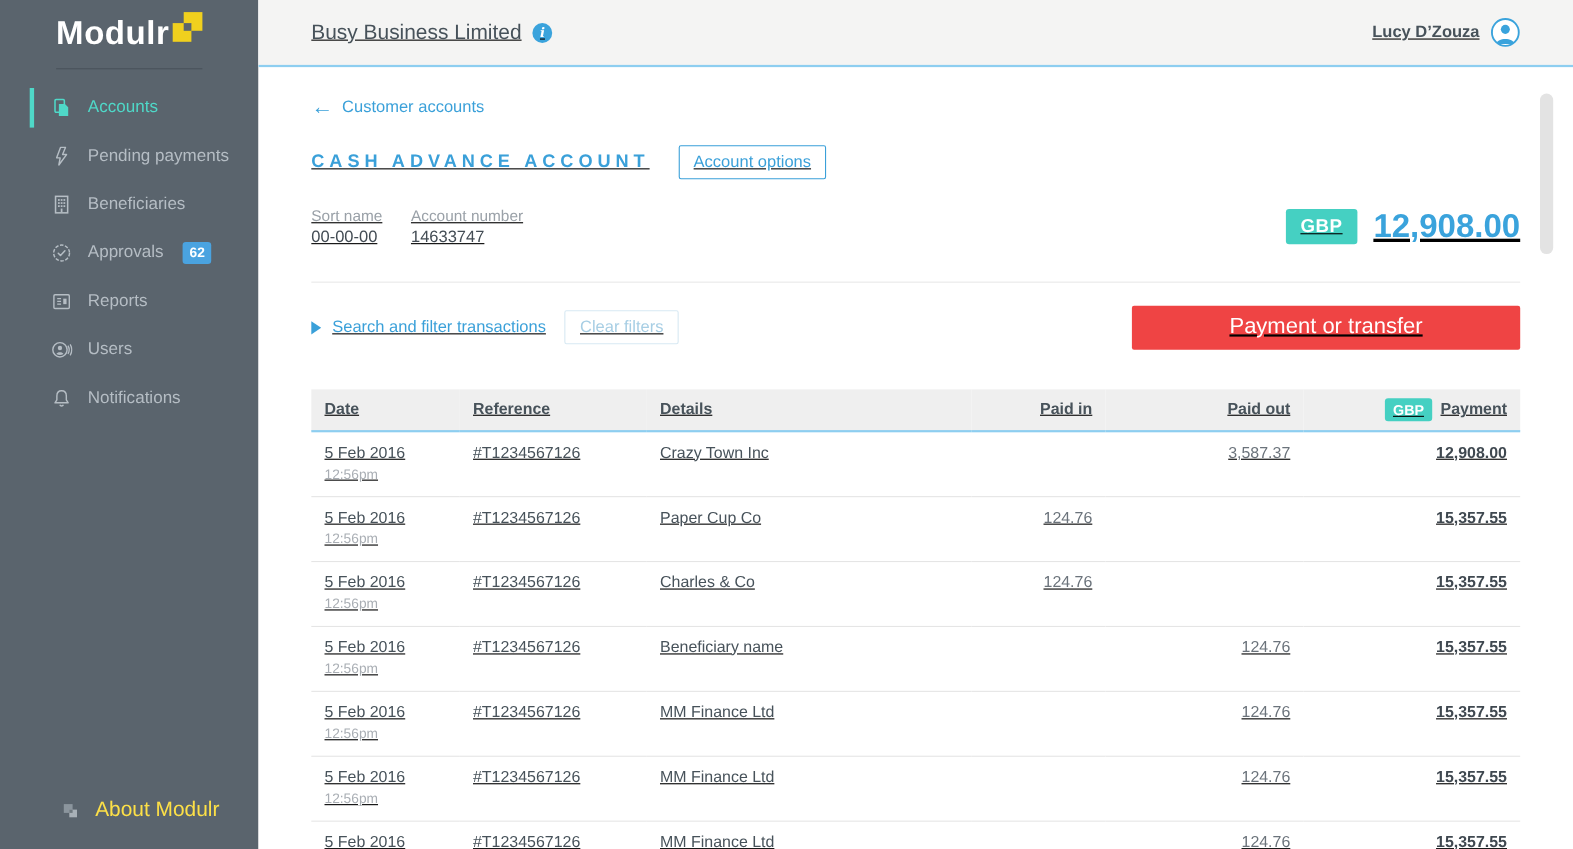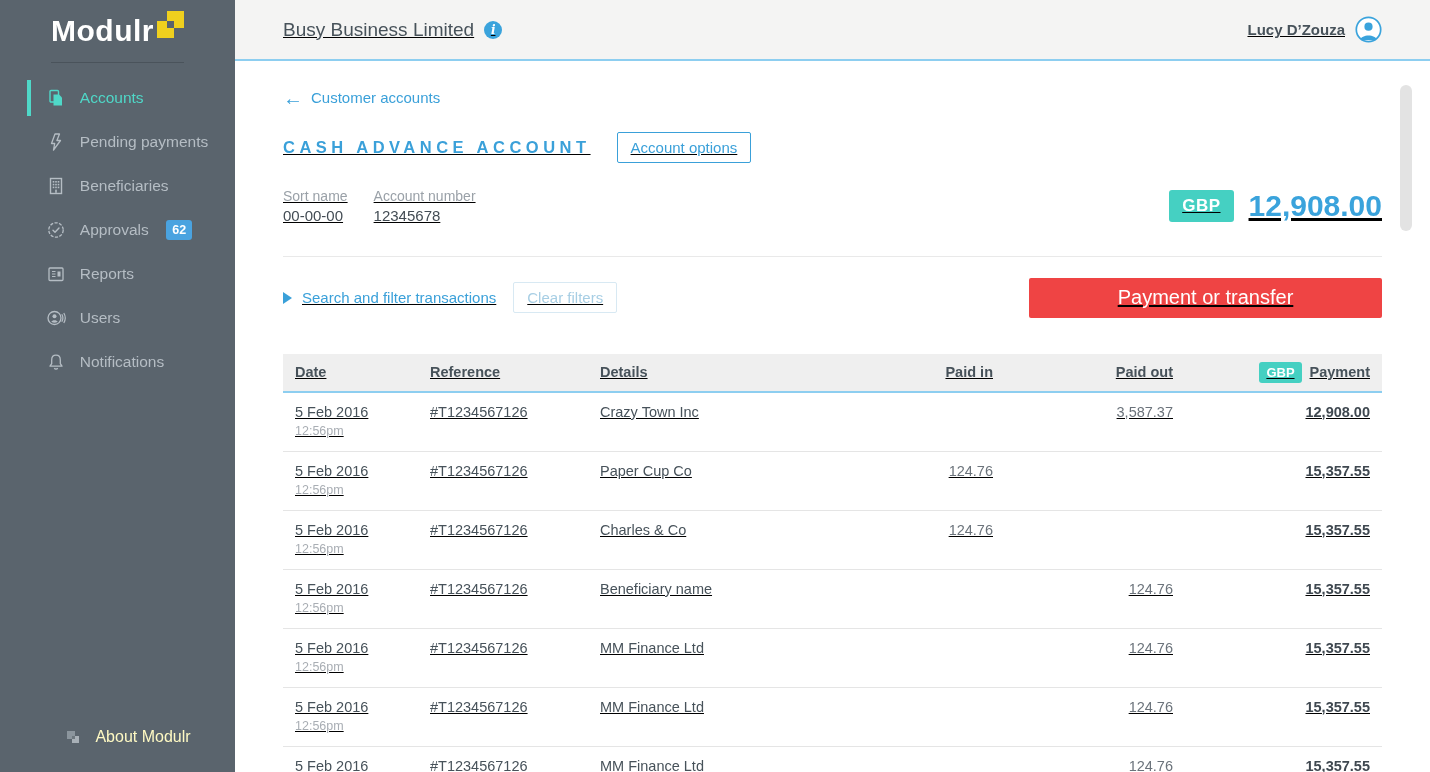--- a/index.html
+++ b/index.html
@@ -14,21 +14,21 @@
   .logo-mark .sq1 { position:absolute; right:0; top:0; width:17px; height:17px; background:#f0d01e; }
   .logo-mark .sq2 { position:absolute; left:0; bottom:0; width:17px; height:17px; background:#f0d01e; }
   .logo-mark .sqc { position:absolute; left:10px; top:10px; width:7px; height:7px; background:#5a646d; }
   .nav { padding-top:13px; }
   .nav-item { height:44px; display:flex; align-items:center; padding-left:18px; color:#b5bdc4; font-size:15.5px; cursor:pointer; position:relative; }
   .nav-item .nicon { width:22px; height:22px; margin-right:13px; display:flex; align-items:center; justify-content:center; }
   .nav-item.active { color:#4fd8c8; }
   .nav-item.active::before { content:""; position:absolute; left:0; top:4px; bottom:4px; width:4px; background:#4fd8c8; }
   .badge { margin-left:auto; margin-right:16px; background:#4aa3e0; color:#fff; font-size:12.5px; font-weight:bold; padding:3px 6px; border-radius:3px; }
   .sidebar-spacer { flex:1; }
-  .about-item { height:52px; display:flex; align-items:center; padding-left:19px; color:#fef9c3; font-size:16px; cursor:pointer; }
+  .about-item { height:52px; display:flex; align-items:center; padding-left:19px; color:#fde047; font-size:19px; cursor:pointer; }
   .about-item .nicon { width:20px; height:20px; margin-right:12px; display:flex; align-items:center; justify-content:center; }
   .sidebar-footer { height:9px; background:#414a52; }
 
   
   .right-region { flex:1; display:flex; flex-direction:column; position:relative; background:#fff;text-decoration:underline; }
   .top-header { height:61px; background:#f4f4f3; border-bottom:2px solid #8dcef0; display:flex; align-items:center; padding:0 48px; flex-shrink:0; }
   .company-name { font-size:19px; color:#47525a; }
   .info-icon { display:inline-flex; align-items:center; justify-content:center; width:18px; height:18px; border-radius:50%; background:#3aa3dc; color:#fff; font-size:12px; font-family:"DejaVu Serif", serif; font-style:italic; font-weight:bold; margin-left:10px; cursor:pointer; }
   .user-area { margin-left:auto; display:flex; align-items:center; cursor:pointer; }
   .user-name { font-size:15px; font-weight:bold; color:#47525a; margin-right:10px;text-align:center; }
@@ -215,21 +215,21 @@
       <button class="account-options-btn">Account options</button>
     </div>
 
     <div class="meta-row">
       <div class="meta-block">
         <div class="meta-label">Sort name</div>
         <div class="meta-value">00-00-00</div>
       </div>
       <div class="meta-block">
         <div class="meta-label">Account number</div>
-        <div class="meta-value">12345678</div>
+        <div class="meta-value">14633747</div>
       </div>
       <div class="balance-group">
         <span class="gbp-badge-lg">GBP</span>
         <span class="balance-amount">12,908.00</span>
       </div>
     </div>
 
     <div class="divider"></div>
 
     <div class="filter-row">

